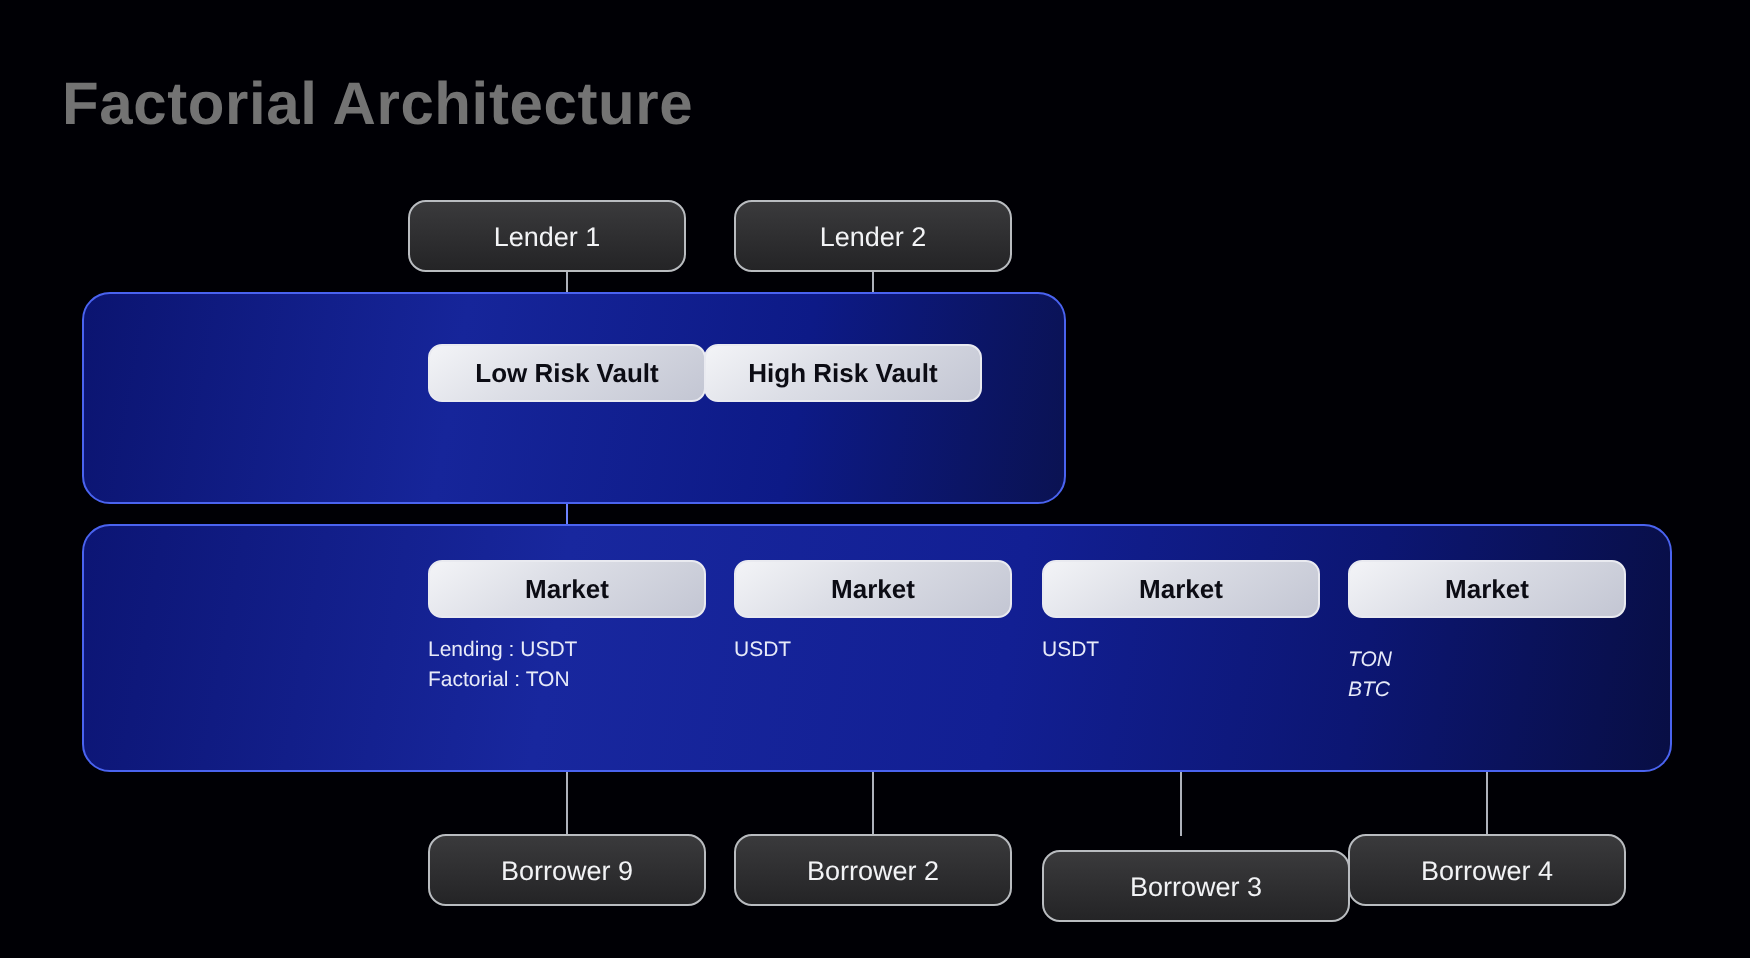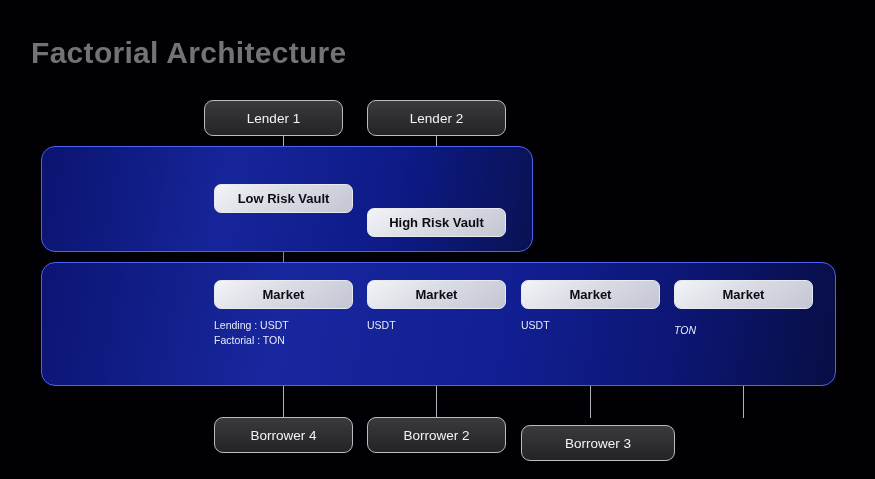--- a/index.html
+++ b/index.html
@@ -112,24 +112,24 @@
 
   <div class="panel vault"></div>
   <div class="panel-title" style="left:57px;top:161px;">Vault Manager</div>
   <div class="panel-list" style="left:58px;top:185px;">
     <div>Vault Owner</div>
     <div>Lending Asset</div>
     <div>Strategy</div>
     <div>Fee / Incentive</div>
   </div>
 
-  <div class="lightbox" style="left:214px;top:172px;width:139px;margin-top:12px;">
+  <div class="lightbox" style="left:214px;top:172px;width:139px;">
     <span>Low Risk Vault</span>
   </div>
-  <div class="lightbox" style="left:367px;top:172px;width:139px;margin-top:36px;">
+  <div class="lightbox" style="left:352px;top:172px;width:139px;">
     <span>High Risk Vault</span>
   </div>
 
   <div class="panel pools"></div>
   <div class="panel-title" style="left:57px;top:270px;">Lending Pools</div>
   <div class="panel-list" style="left:58px;top:294px;">
     <div>Market Owner</div>
     <div>Lending Asset</div>
     <div>Collateral / LTV</div>
     <div>Interest Rate Model</div>
@@ -155,25 +155,29 @@
     <div>Factorial : TON</div>
   </div>
   <div class="mklabel" style="left:367px;top:318px;">
     <div>USDT</div>
   </div>
   <div class="mklabel" style="left:521px;top:318px;">
     <div>USDT</div>
   </div>
   <div class="mklabel" style="left:674px;top:323px;font-style:italic;">
     <div>TON</div>
+    <div>BTC</div>
   </div>
 
   <div class="darkbox" style="left:214px;top:417px;width:139px;">
-    <span>Borrower 4</span>
+    <span>Borrower 9</span>
   </div>
   <div class="darkbox" style="left:367px;top:417px;width:139px;">
     <span>Borrower 2</span>
   </div>
   <div class="darkbox" style="left:521px;top:425px;width:154px;">
     <span>Borrower 3</span>
   </div>
+  <div class="darkbox" style="left:674px;top:417px;width:139px;">
+    <span>Borrower 4</span>
+  </div>
 
 </div>
 
 </body></html>

